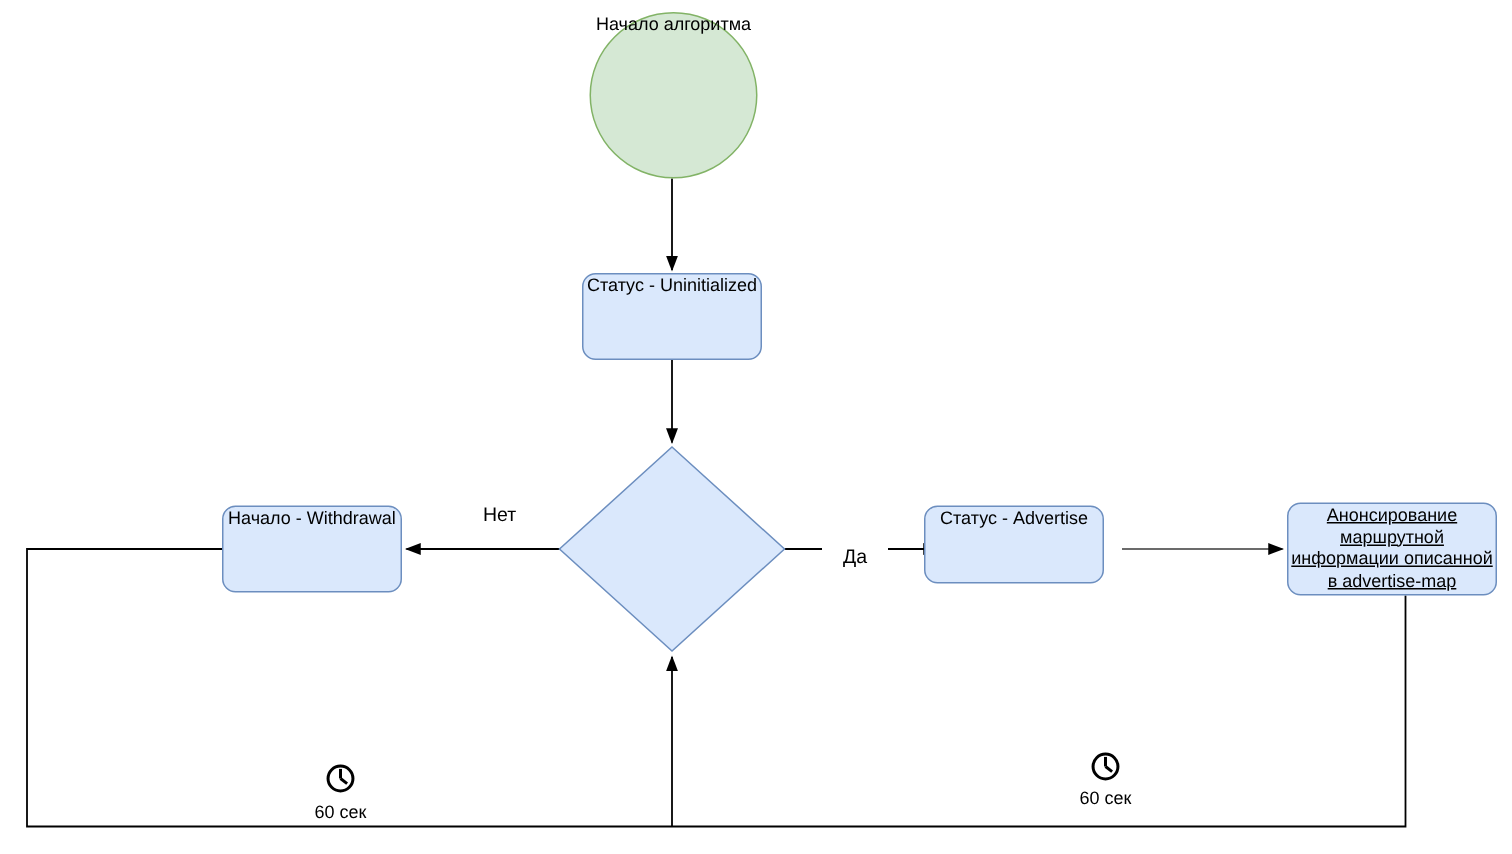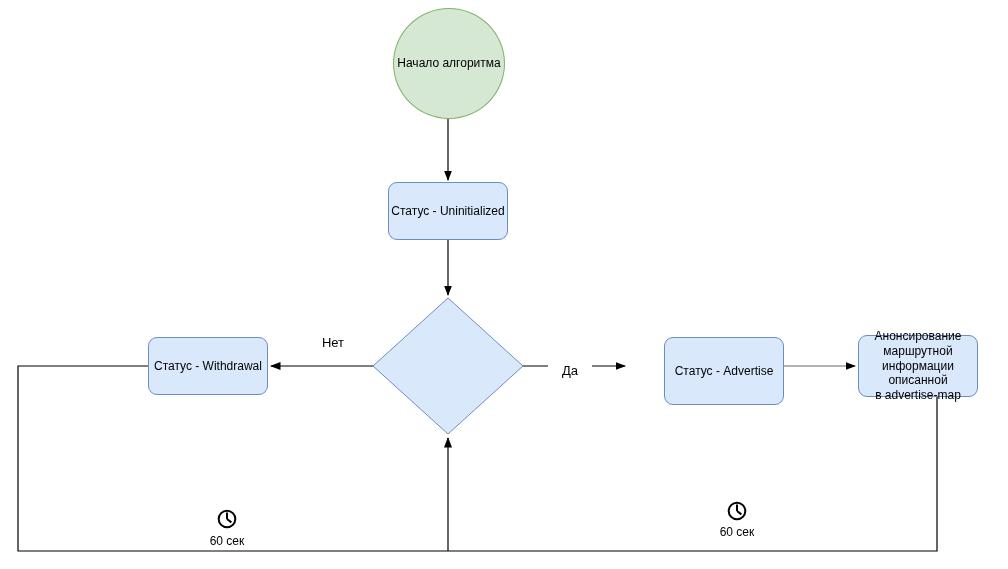--- a/index.html
+++ b/index.html
@@ -37,21 +37,21 @@
   svg.edges .gray-edge { stroke: var(--edge-gray); }
   svg.edges .diamond {
     fill: var(--node-fill);
     stroke: var(--node-stroke);
     stroke-width: 1;
   }
   .arrowhead-fill { fill: var(--edge); }
   .node {
     position: absolute;
     display: flex;
-    align-items: center;
+    align-items: flex-start;
     justify-content: center;
     text-align: center;
     font-size: 12px;
     line-height: 1.25;
     color: var(--text);
   }
   .rect {
     background: var(--node-fill);
     border: 1px solid var(--node-stroke);
     border-radius: 9px;
@@ -60,24 +60,24 @@
   .node-start {
     left: 393px; top: 8px;
     width: 112px; height: 111px;
     background: var(--start-fill);
     border: 1px solid var(--start-stroke);
     border-radius: 50%;
     white-space: nowrap;
   }
   .node-uninit     { left: 388px; top: 182px; width: 120px; height: 58px; }
   .node-withdrawal { left: 148px; top: 337px; width: 120px; height: 58px; }
-  .node-advertise  { left: 664px; top: 337px; width: 120px; height: 68px; }
+  .node-advertise  { left: 616px; top: 337px; width: 120px; height: 52px; }
   .node-announce   {
-    left: 858px; top: 335px; width: 120px; height: 62px;
-    white-space: pre-line; line-height: 1.22;
+    left: 858px; top: 335px; width: 140px; height: 62px;
+    white-space: pre-line; line-height: 1.22; text-decoration: underline;
   }
   .diamond-label {
     left: 373px; top: 298px; width: 150px; height: 136px;
     white-space: pre-line;
   }
   .edge-label {
     position: absolute;
     font-size: 13px;
     text-align: center;
     width: 44px;
@@ -138,21 +138,21 @@
   <div class="node node-start">
     <span>Начало алгоритма</span>
   </div>
 
   <div class="node rect node-uninit">
     <span>Статус - Uninitialized</span>
   </div>
 
 
   <div class="node rect node-withdrawal">
-    <span>Статус - Withdrawal</span>
+    <span>Начало - Withdrawal</span>
   </div>
 
   <div class="node rect node-advertise">
     <span>Статус - Advertise</span>
   </div>
 
   <div class="node rect node-announce">
     <span>Анонсирование
 маршрутной
 информации описанной

